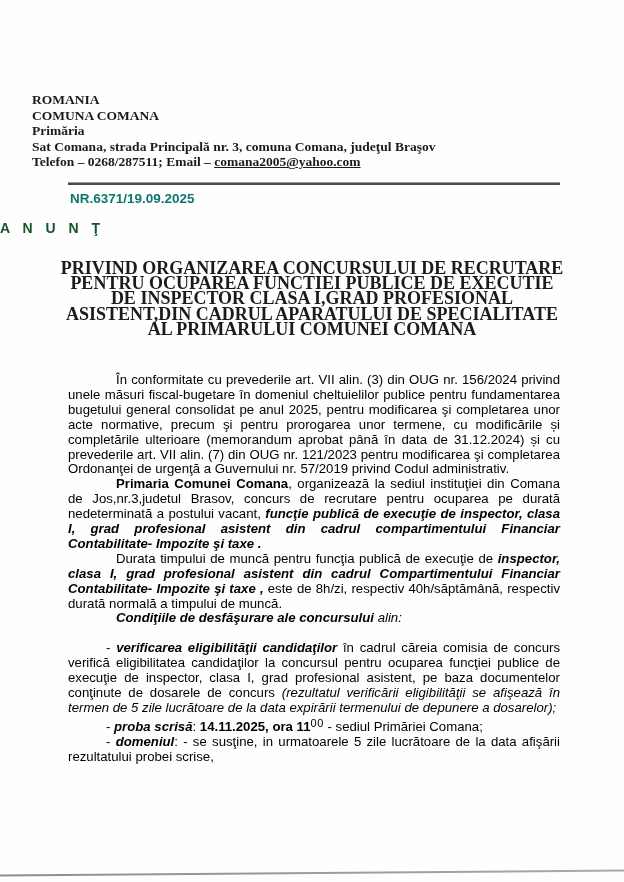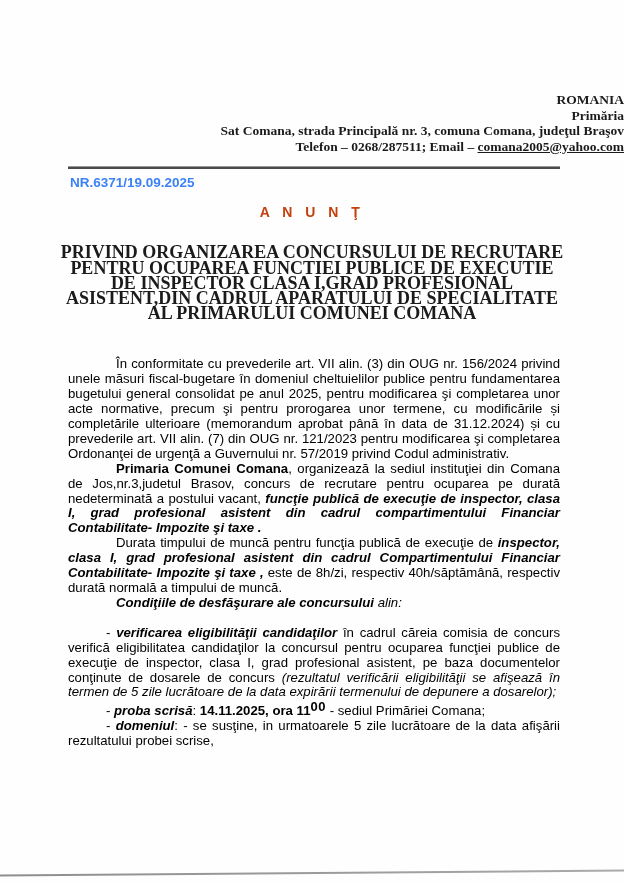--- a/index.html
+++ b/index.html
@@ -3,65 +3,66 @@
 <meta charset="utf-8">
 <style>
   html,body{margin:0;padding:0;background:#ffffff;}
   .page{
     width:624px;height:882px;position:relative;overflow:hidden;
     background:#fefefe;
     font-family:"Liberation Sans",sans-serif;
     color:#2e2e2e;
   }
   .letterhead{
-    padding-top:92px;text-align:right;
+    padding-top:92px;text-align:left;
     font-family:"Liberation Serif",serif;font-weight:bold;
     font-size:13.5px;line-height:15.6px;color:#1b1b1b;margin-left:32px;
   }
   .email{text-decoration:underline;}
   .divider{
     margin-top:12px;margin-left:68px;width:492px;height:2px;
     background:#4a4a4a;border-top:1px solid #9a9a9a;
   }
   .regnr{
-    margin:6px 0 0 70px;font-weight:bold;font-size:13.5px;color:#3b82f6;
+    margin:6px 0 0 70px;font-weight:bold;font-size:13.5px;color:#0f766e;
   }
   .anunt{
-    margin-top:14px;text-align:center;font-weight:bold;font-size:14px;
-    letter-spacing:4.5px;color:#c2410c;
+    margin-top:14px;font-weight:bold;font-size:14px;
+    letter-spacing:4.5px;color:#14532d;
   }
   .title{
     margin:25px auto 0;width:512px;text-align:center;
     font-family:"Liberation Serif",serif;font-weight:bold;
     font-size:18px;line-height:15.2px;color:#1b1b1b;
   }
   .docbody{
     margin:36px 64px 0 68px;
     font-size:13.2px;line-height:14.9px;text-align:justify;color:#000000;
   }
   .para{margin:0;text-indent:48px;}
   .para.bullet{text-indent:38px;}
   .para.gap-after{margin-bottom:15px;}
   .b{font-weight:bold;}
   .i{font-style:italic;}
   .bi{font-weight:bold;font-style:italic;}
-  .sup{font-size:13px;font-weight:bold;vertical-align:4px;letter-spacing:0.5px;}
+  .sup{font-size:11px;font-weight:normal;vertical-align:4px;letter-spacing:0.5px;}
   .scan-line{
     position:absolute;left:-4px;right:-4px;top:872px;height:2px;
     background:linear-gradient(90deg,#8e8e8e 0%,#9c9c9c 55%,#ababab 100%);
     transform:rotate(-0.45deg);
   }
 </style>
 </head>
 <body>
 
 <div class="page">
 
   <div class="letterhead">
     <div>ROMANIA</div>
+    <div>COMUNA COMANA</div>
     <div>Primăria</div>
     <div>Sat Comana, strada Principală nr. 3, comuna Comana, judeţul Braşov</div>
     <div><span>Telefon – 0268/287511; Email – </span><span class="email">comana2005@yahoo.com</span></div>
   </div>
 
   <div class="divider"></div>
 
   <div class="regnr">NR.6371/19.09.2025</div>
 
   <div class="anunt">A N U N Ţ</div>

